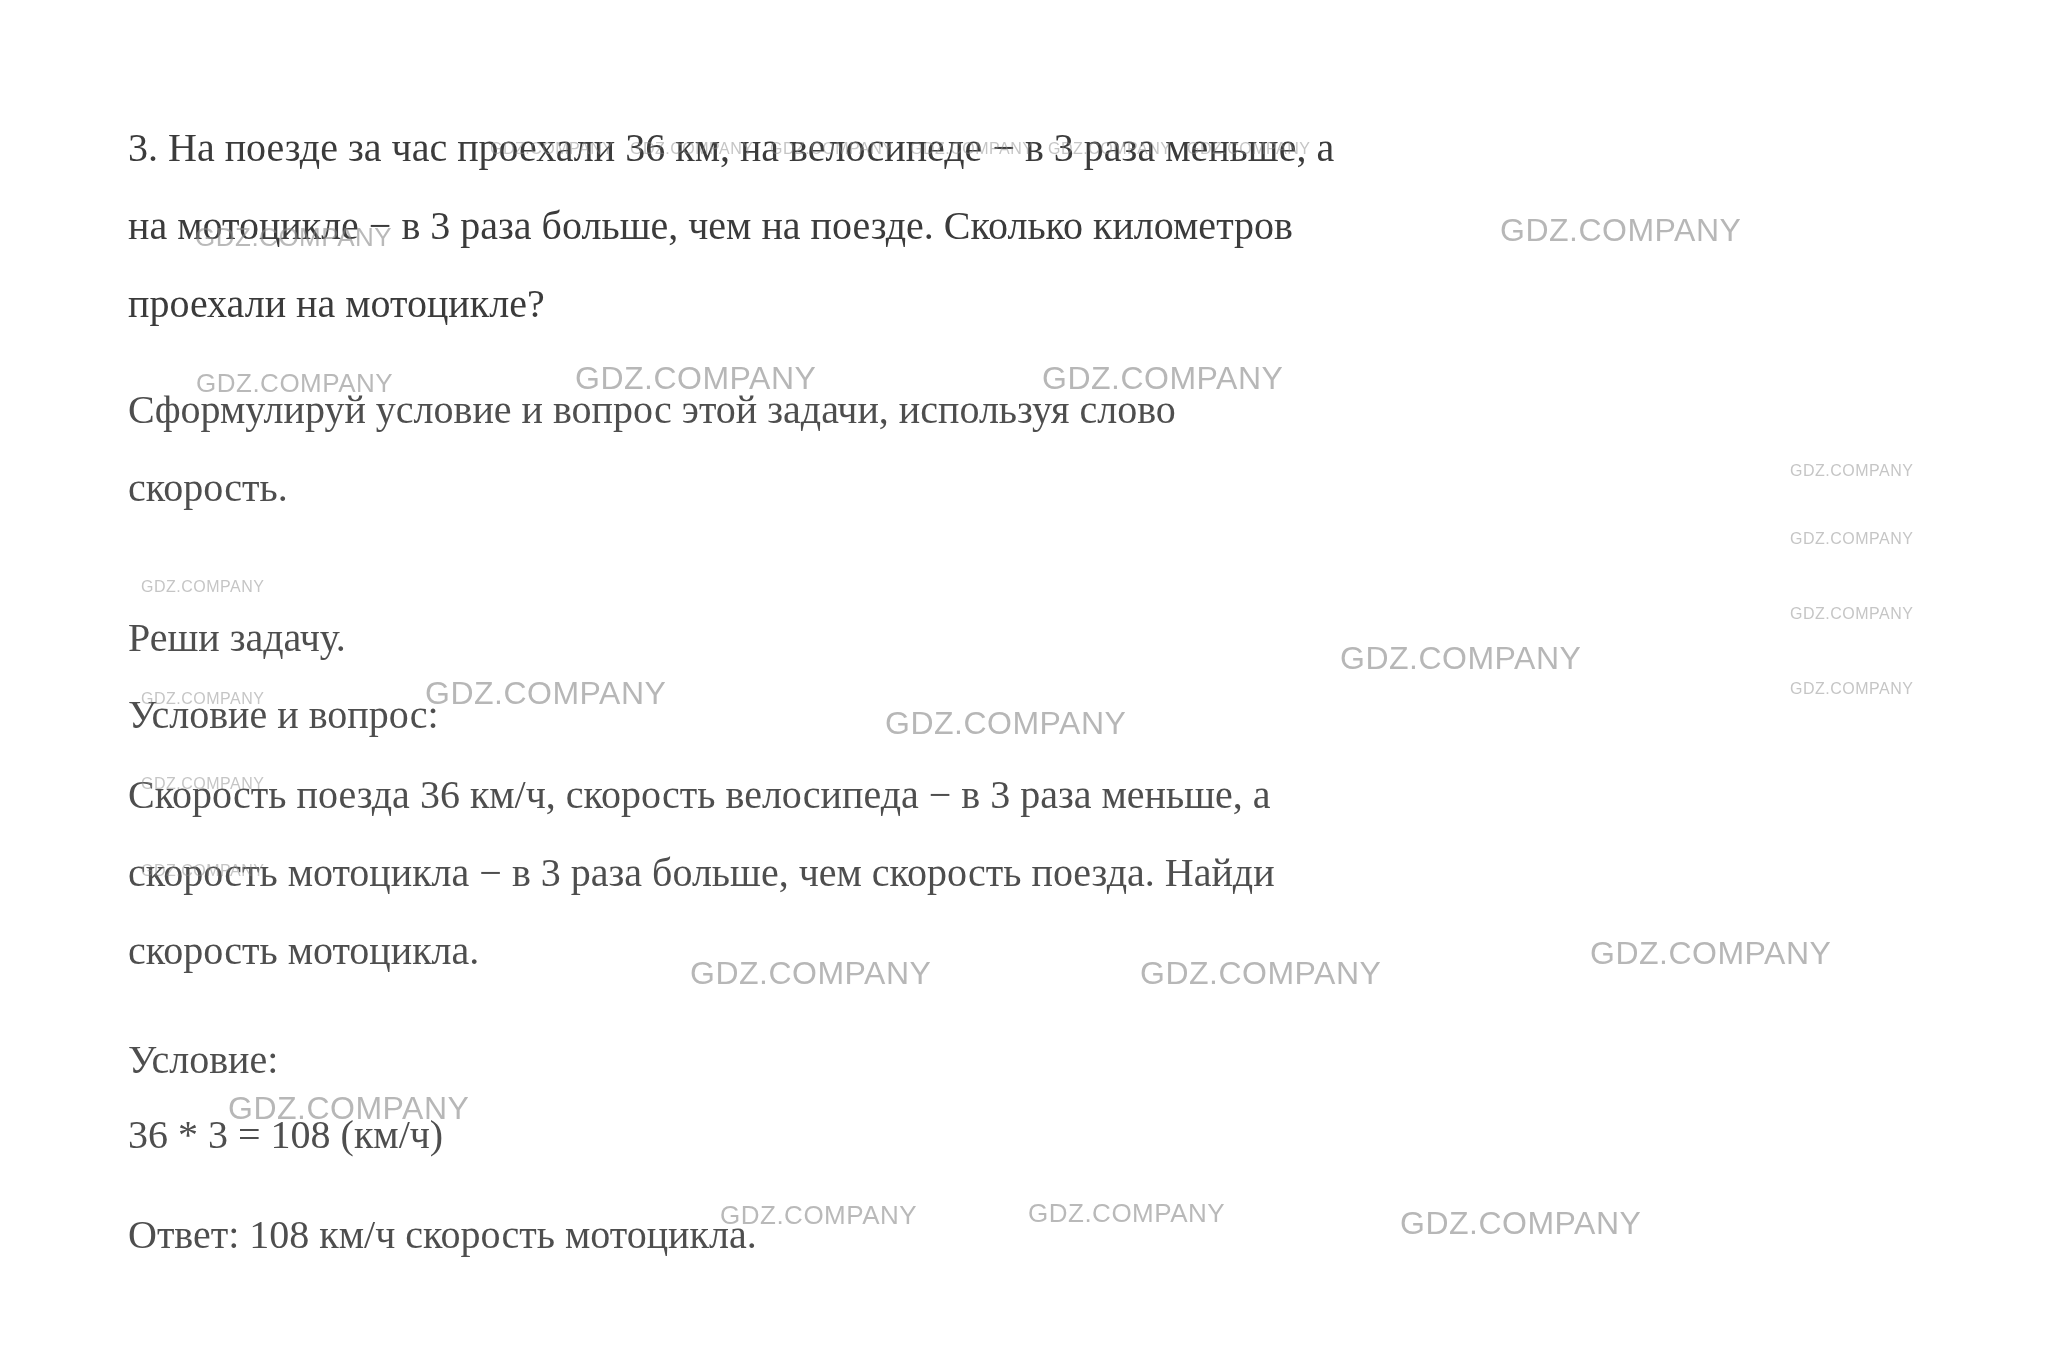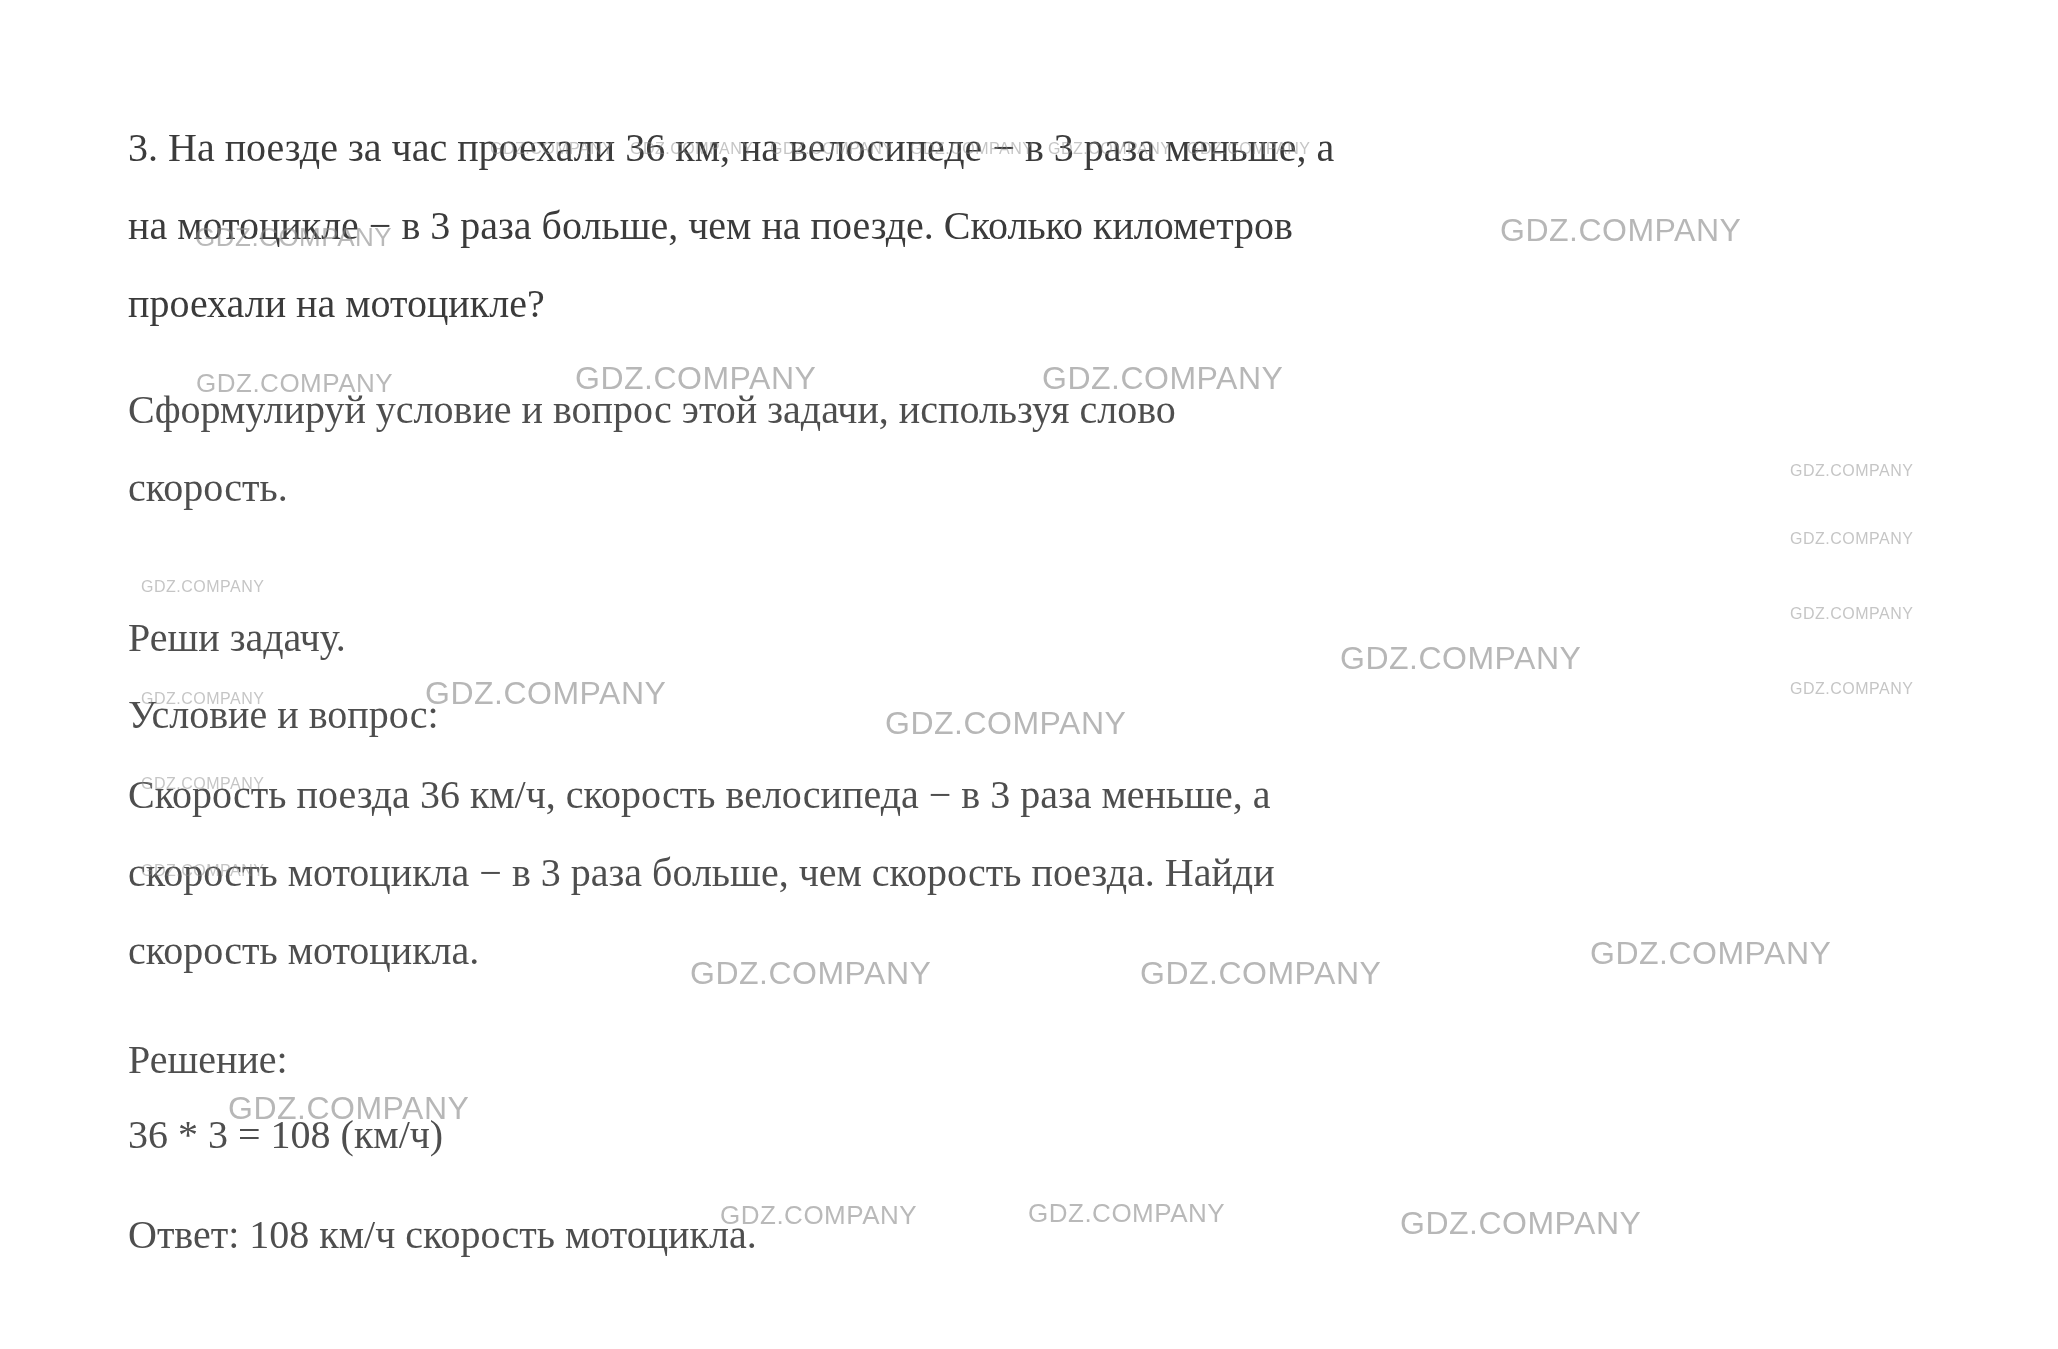--- a/index.html
+++ b/index.html
@@ -101,21 +101,21 @@
     <div class="line">Условие и вопрос:</div>
   </div>
 
   <div class="block" id="b-cond">
     <div class="line">Скорость поезда 36 км/ч, скорость велосипеда − в 3 раза меньше, а</div>
     <div class="line">скорость мотоцикла − в 3 раза больше, чем скорость поезда. Найди</div>
     <div class="line">скорость мотоцикла.</div>
   </div>
 
   <div class="block" id="b-reshenie">
-    <div class="line">Решение:</div>
+    <div class="line">Условие:</div>
   </div>
 
   <div class="block" id="b-calc">
     <div class="line">36 * 3 = 108 (км/ч)</div>
   </div>
 
   <div class="block" id="b-answer">
     <div class="line">Ответ: 108 км/ч скорость мотоцикла.</div>
   </div>
 

